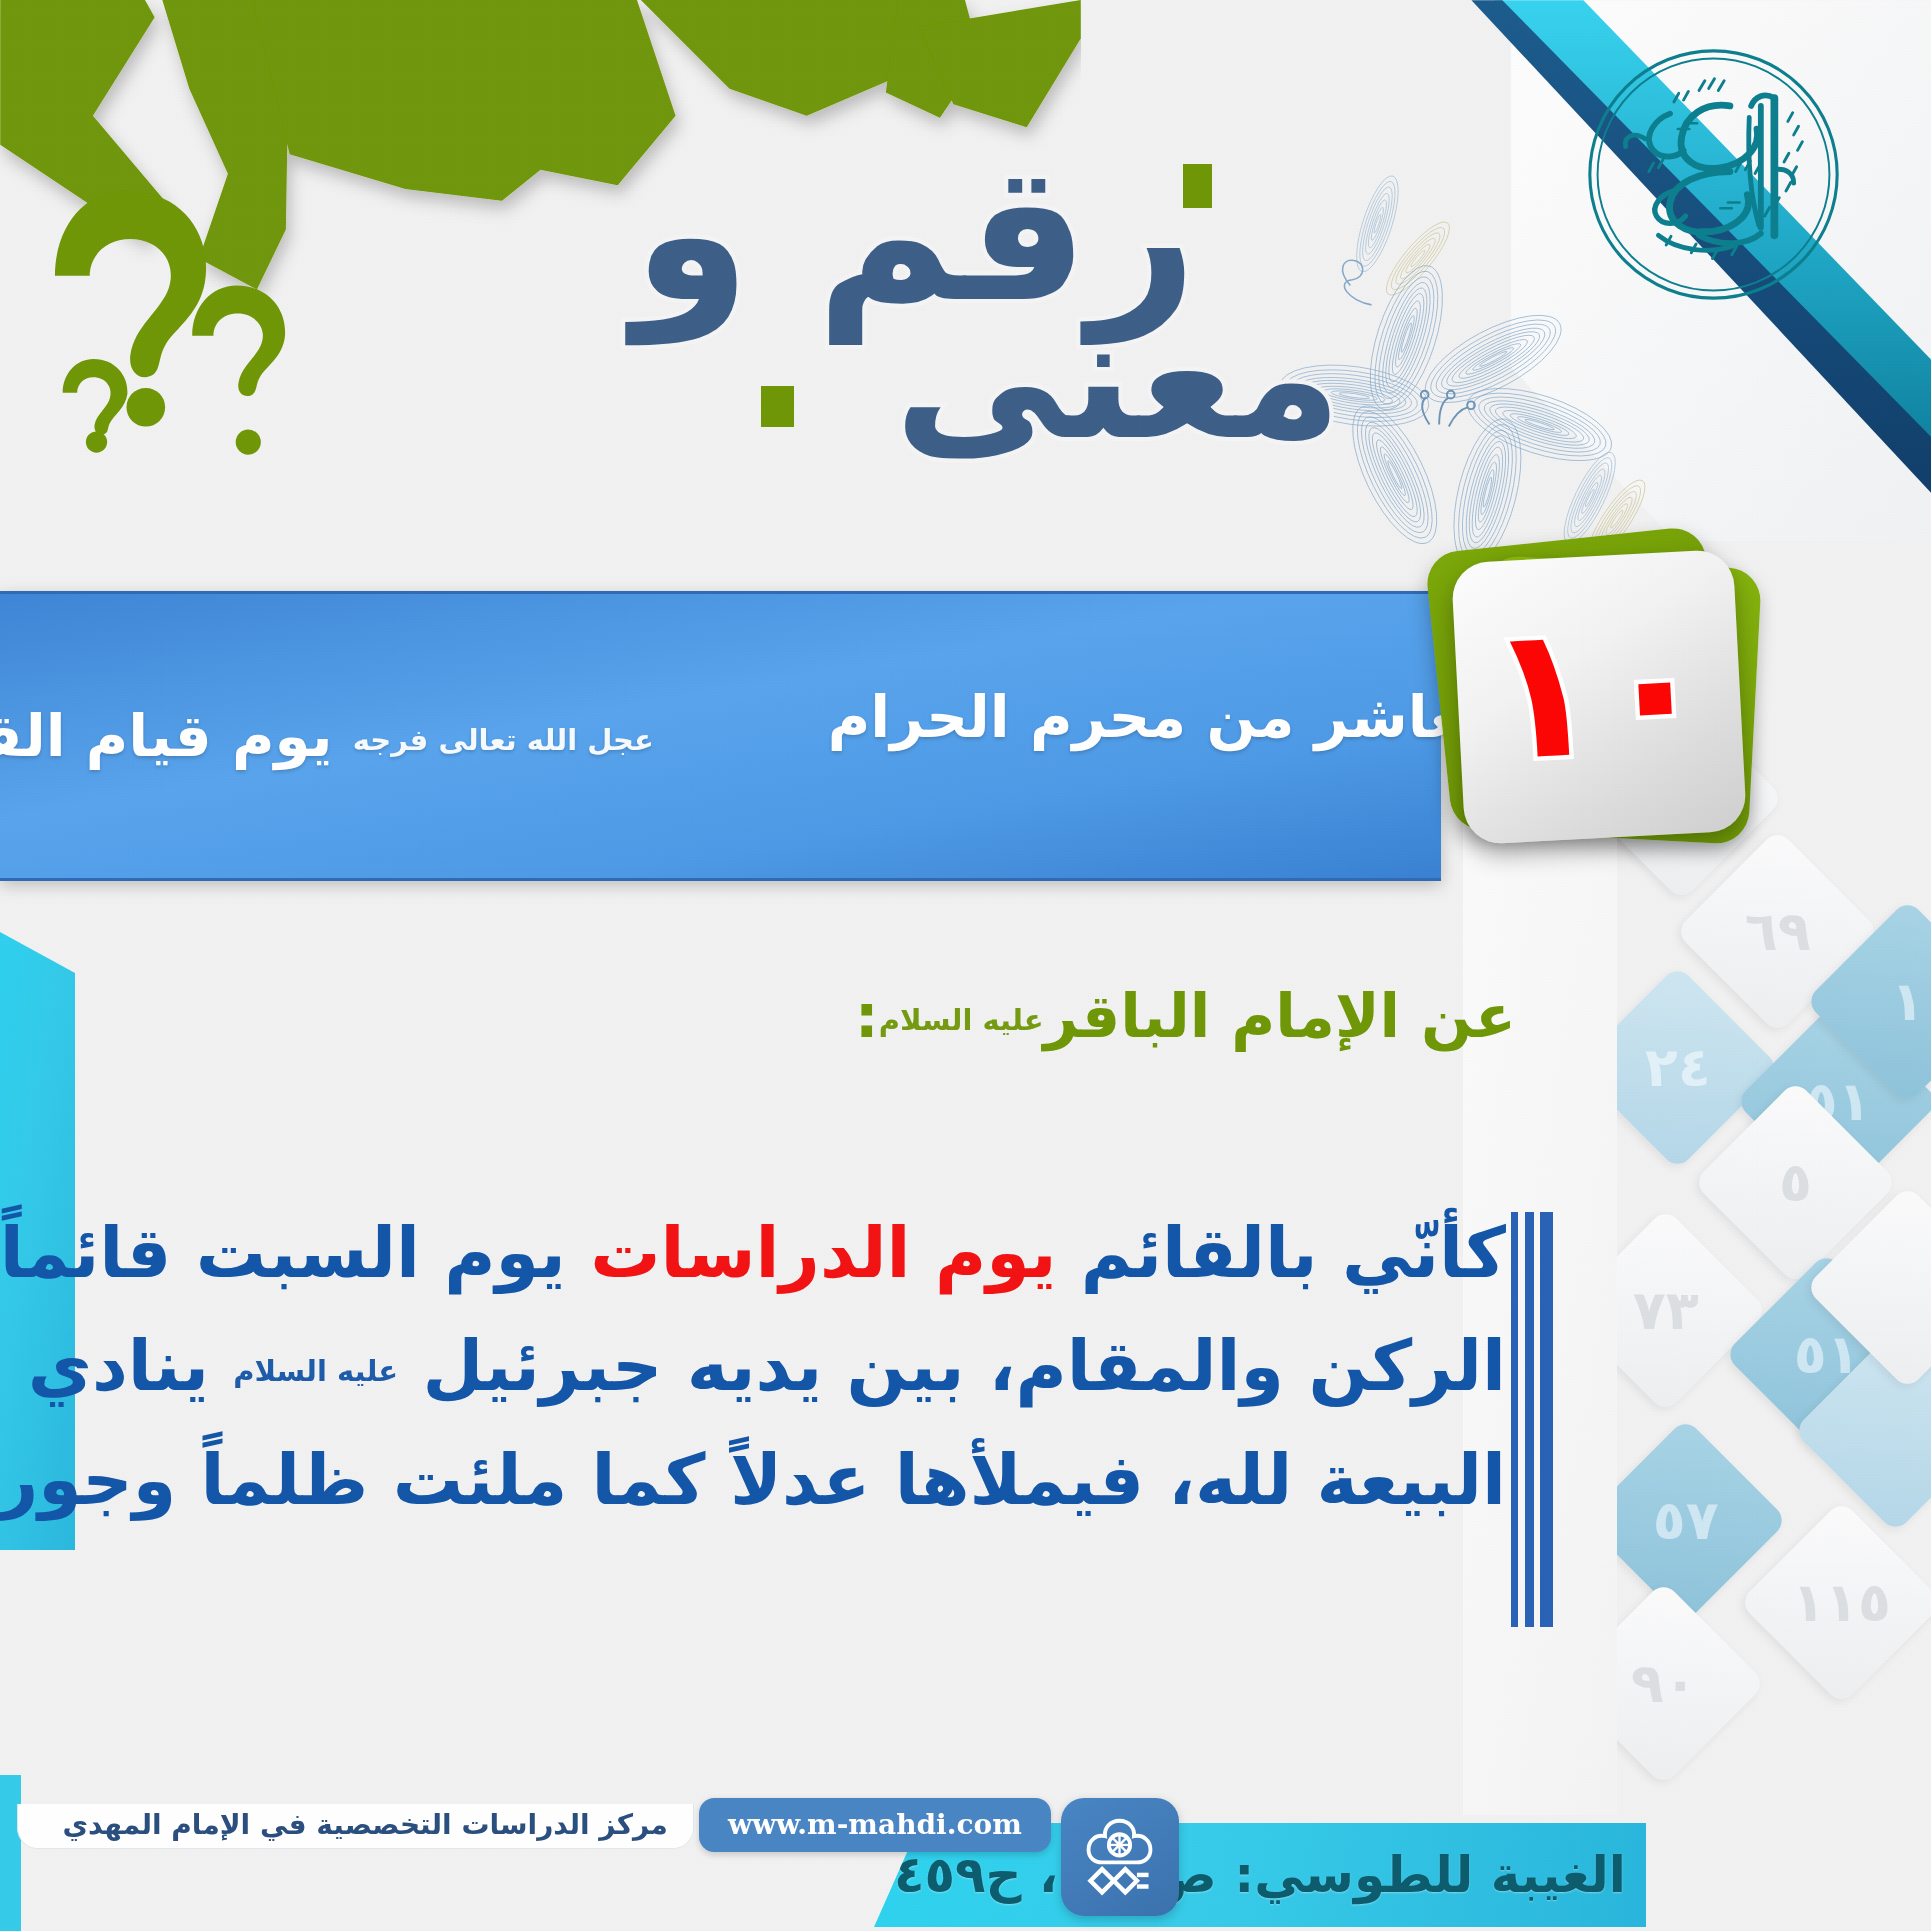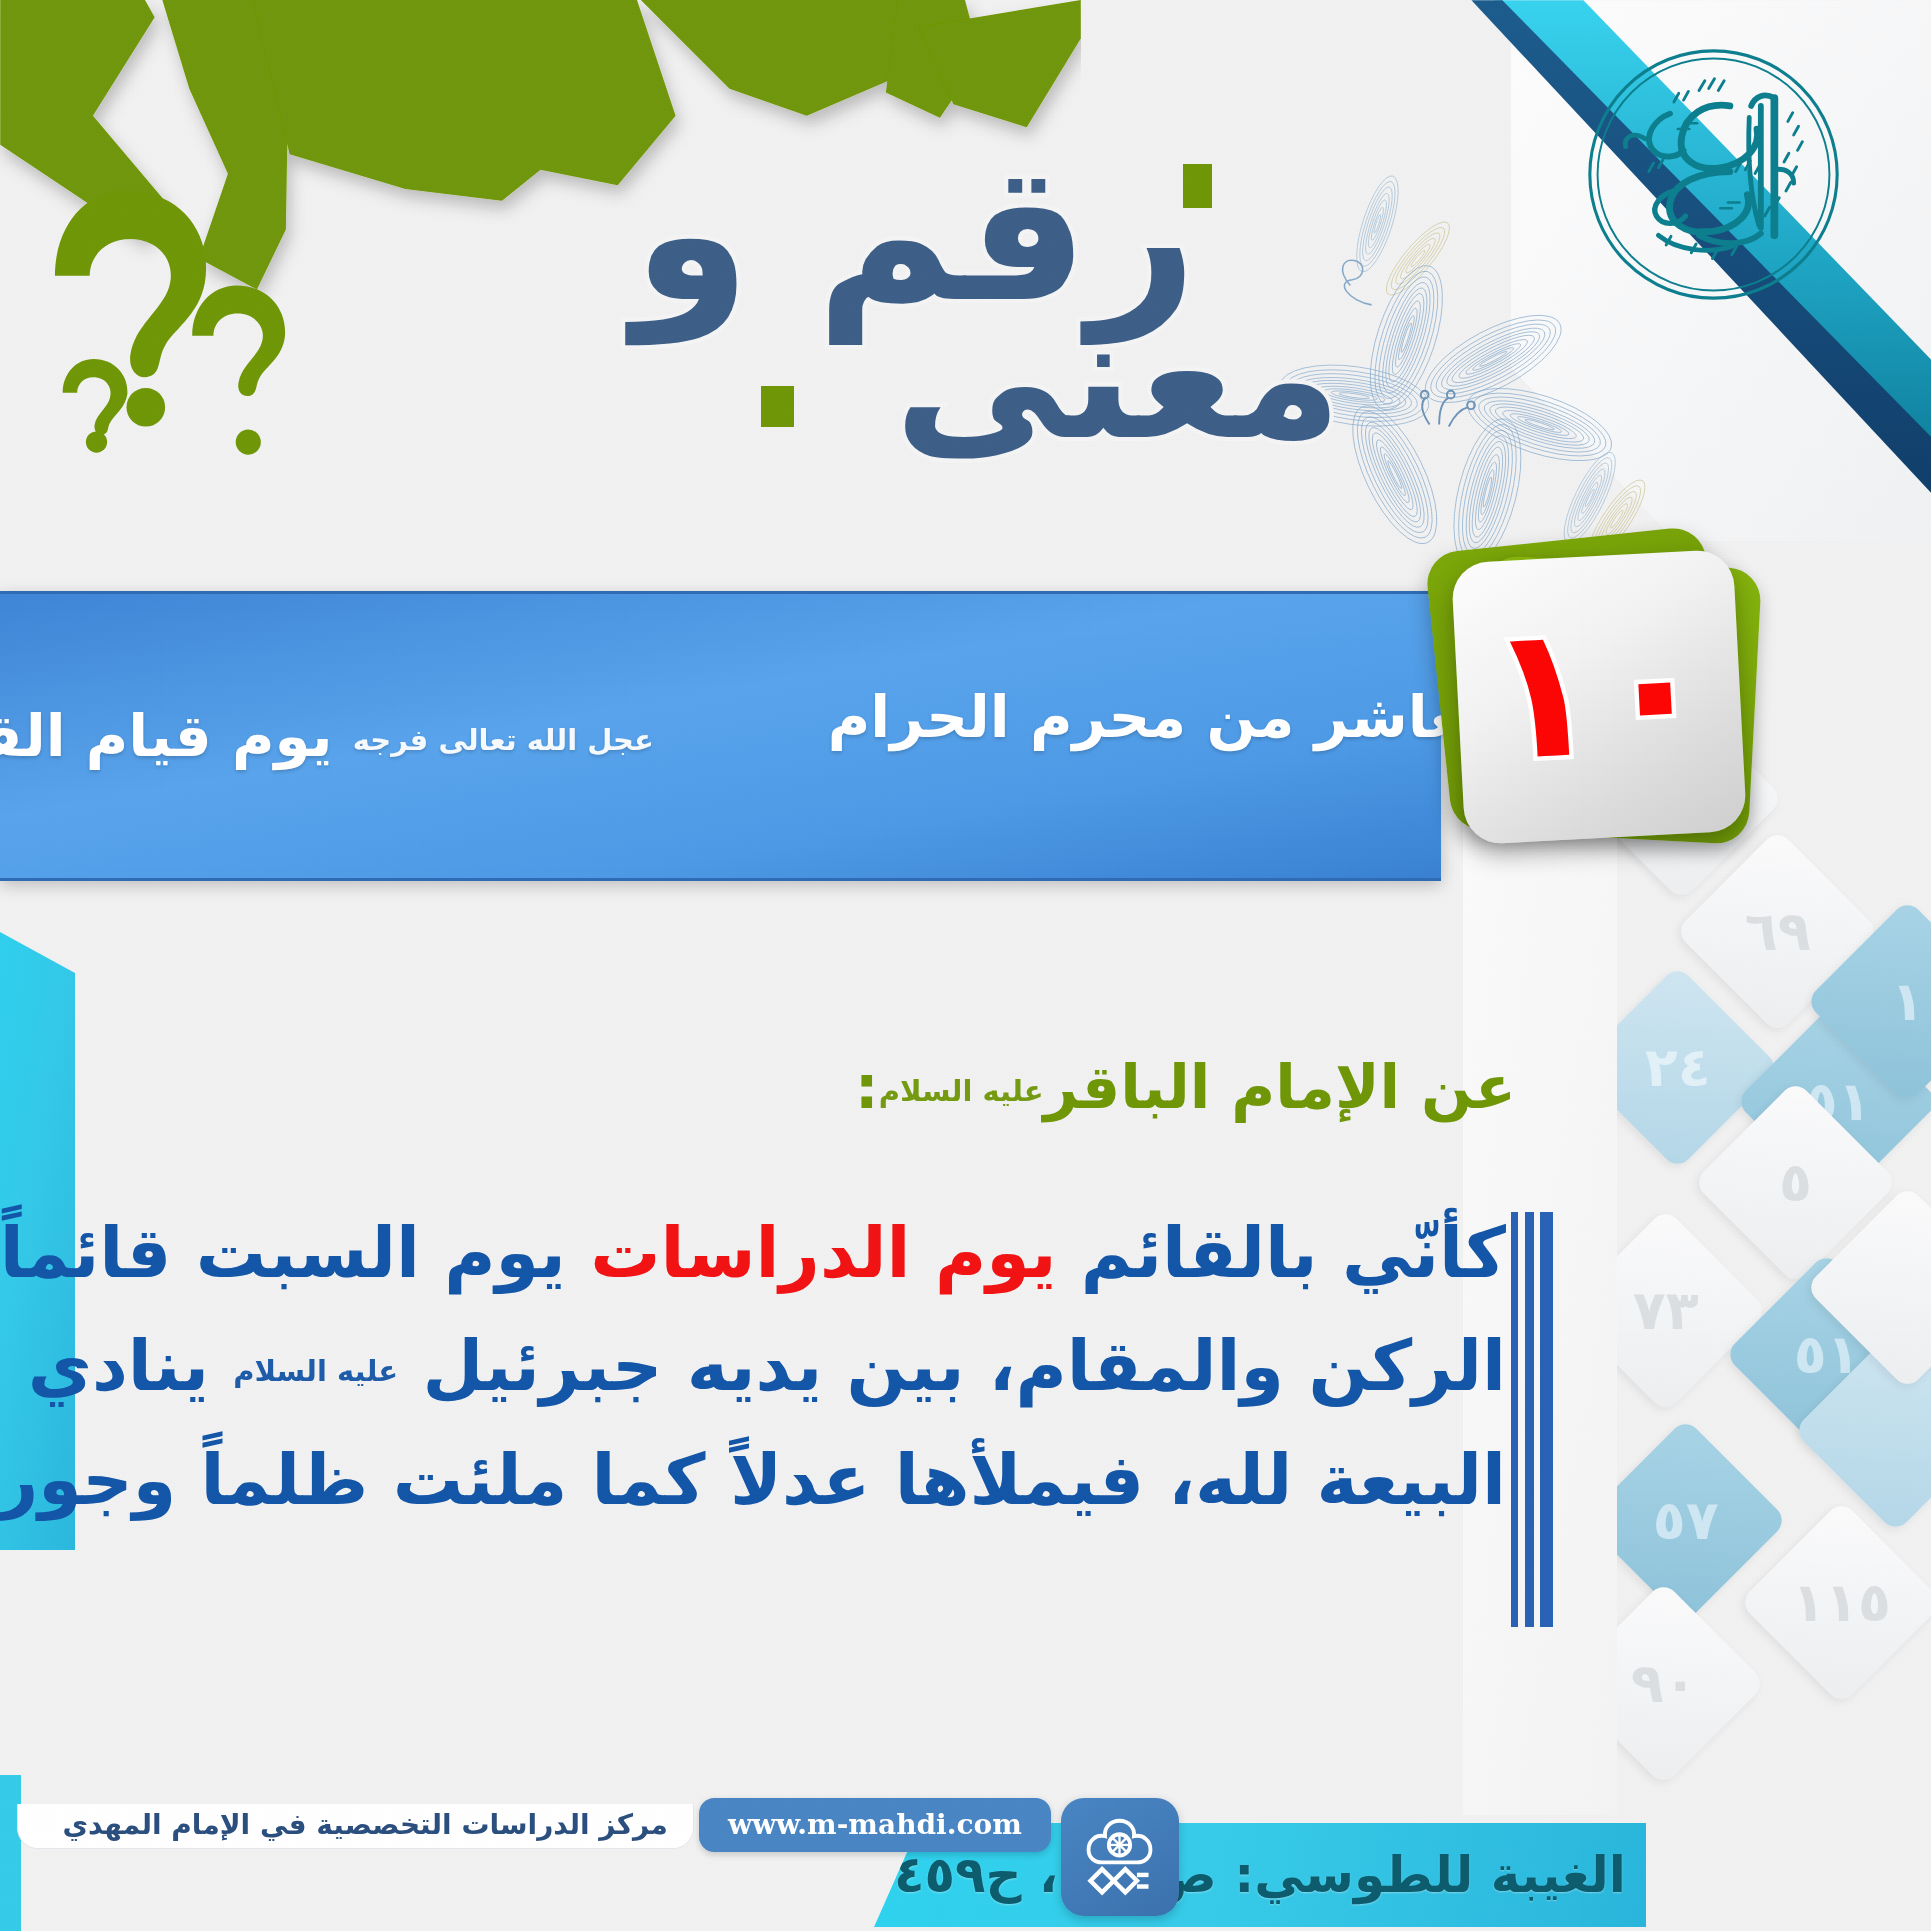--- a/index.html
+++ b/index.html
@@ -128,21 +128,21 @@
   }
 
   
   .rule3 { position:absolute; right:378px; top:1212px; width:42px; height:415px; z-index:11; display:flex; gap:6.8px; }
   .rule3 i { display:block; width:12.6px; height:100%; background:#2a62b6; }
   .rule3 i:nth-child(2){ width:8.7px; }
   .rule3 i:nth-child(3){ width:6.8px; }
 
   
   .attrib {
-    position:absolute; right:415px; top:1052px; z-index:12;
+    position:absolute; right:415px; top:981px; z-index:12;
     color:#6f9707; font-weight:bold; font-size:60px; direction:rtl;
     font-family:"DejaVu Sans","Liberation Sans",sans-serif; white-space:nowrap;
   }
   .attrib .pbuh-sm { font-size:29px; }
 
   
   .hadith {
     position:absolute; right:425px; left:87px; top:1197px; z-index:12;
     direction:rtl; text-align:center;
   }

